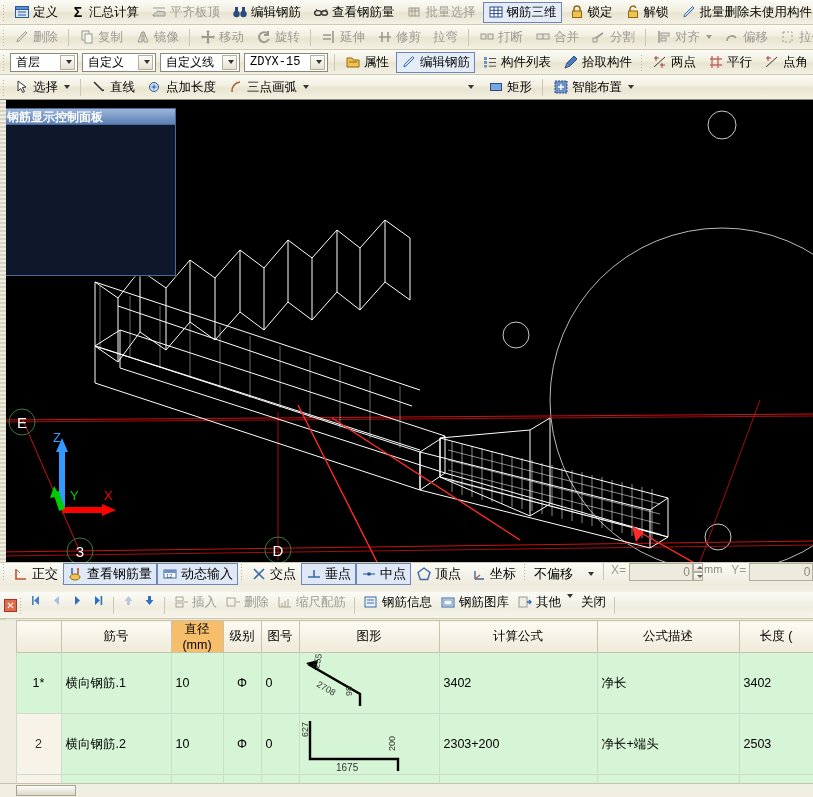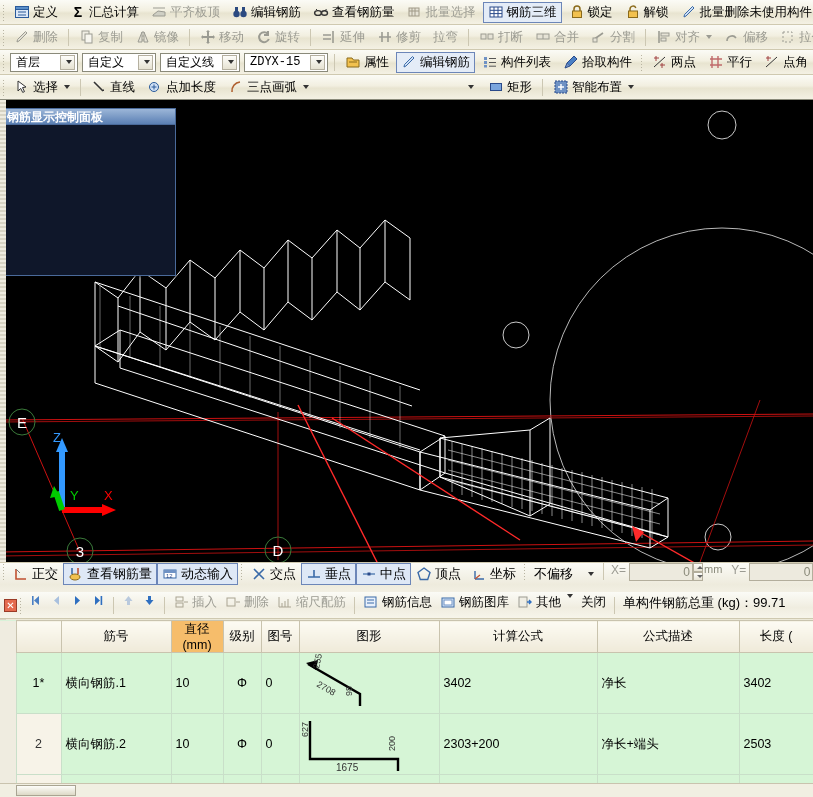--- a/index.html
+++ b/index.html
@@ -811,21 +811,20 @@
           <rect x="2" y="3" width="8" height="10" fill="#f0eee4" stroke="#9b9b92"></rect>
           <path d="M10 8h4M12 6l2 2-2 2" stroke="#2f6fc0" stroke-width="1.4" fill="none"></path>
         </svg></span>
     <span>其他</span>
     <span class="caret"></span>
   </span>
   <span class="gb-item">
     <span>关闭</span>
   </span>
   <div class="sep"></div>
-  <span class="gb-item" style="font-size:13px">单构件钢筋总重 (kg)：99.71</span>
 </div>
 
 <div class="leftstrip"></div>
 <div id="table-wrap">
   <table class="rebar">
     <colgroup>
       <col style="width:16px">
         <col style="width:45px">
         <col style="width:110px">
         <col style="width:52px">

